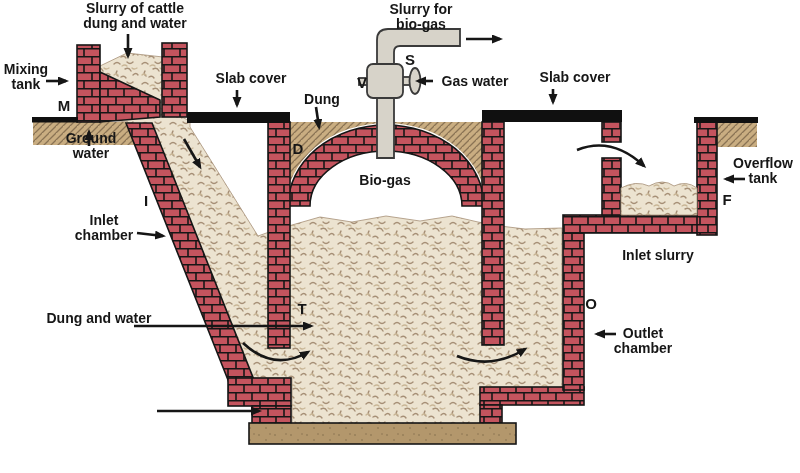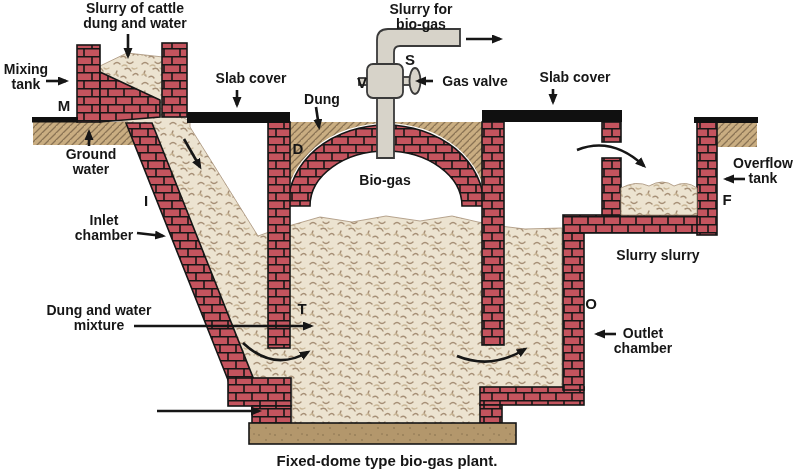--- a/index.html
+++ b/index.html
@@ -129,45 +129,43 @@
 <div class="lbl" style="left:26px;top:77px">
   <span>Mixing</span>
   <span>tank</span>
 </div>
 <div class="lbl" style="left:251px;top:78px">Slab cover</div>
 <div class="lbl" style="left:322px;top:99px">Dung</div>
 <div class="lbl" style="left:421px;top:17px">
   <span>Slurry for</span>
   <span>bio-gas</span>
 </div>
-<div class="lbl" style="left:475px;top:81px">Gas valve</div>
+<div class="lbl" style="left:475px;top:81px">Gas water</div>
 <div class="lbl" style="left:575px;top:77px">Slab cover</div>
 <div class="lbl" style="left:763px;top:171px">
   <span>Overflow</span>
   <span>tank</span>
 </div>
-<div class="lbl" style="left:658px;top:255px">Slurry slurry</div>
-<div class="lbl" style="left:91px;top:162px">
+<div class="lbl" style="left:658px;top:255px">Inlet slurry</div>
+<div class="lbl" style="left:91px;top:146px">
   <span>Ground</span>
   <span>water</span>
 </div>
 <div class="lbl" style="left:104px;top:228px">
   <span>Inlet</span>
   <span>chamber</span>
 </div>
 <div class="lbl" style="left:99px;top:318px">
   <span>Dung and water</span>
-  <span>mixture</span>
 </div>
 <div class="lbl" style="left:643px;top:341px">
   <span>Outlet</span>
   <span>chamber</span>
 </div>
 <div class="lbl" style="left:385px;top:180px">Bio-gas</div>
-<div class="lbl caption" style="left:387px;top:460px">Fixed-dome type bio-gas plant.</div>
 
 <div class="mark" style="left:64px;top:105px">M</div>
 <div class="mark" style="left:298px;top:148px">D</div>
 <div class="mark" style="left:146px;top:200px">I</div>
 <div class="mark" style="left:302px;top:308px">T</div>
 <div class="mark" style="left:591px;top:303px">O</div>
 <div class="mark" style="left:410px;top:59px">S</div>
 <div class="mark" style="left:362px;top:82px">V</div>
 <div class="mark" style="left:727px;top:199px">F</div>
 

